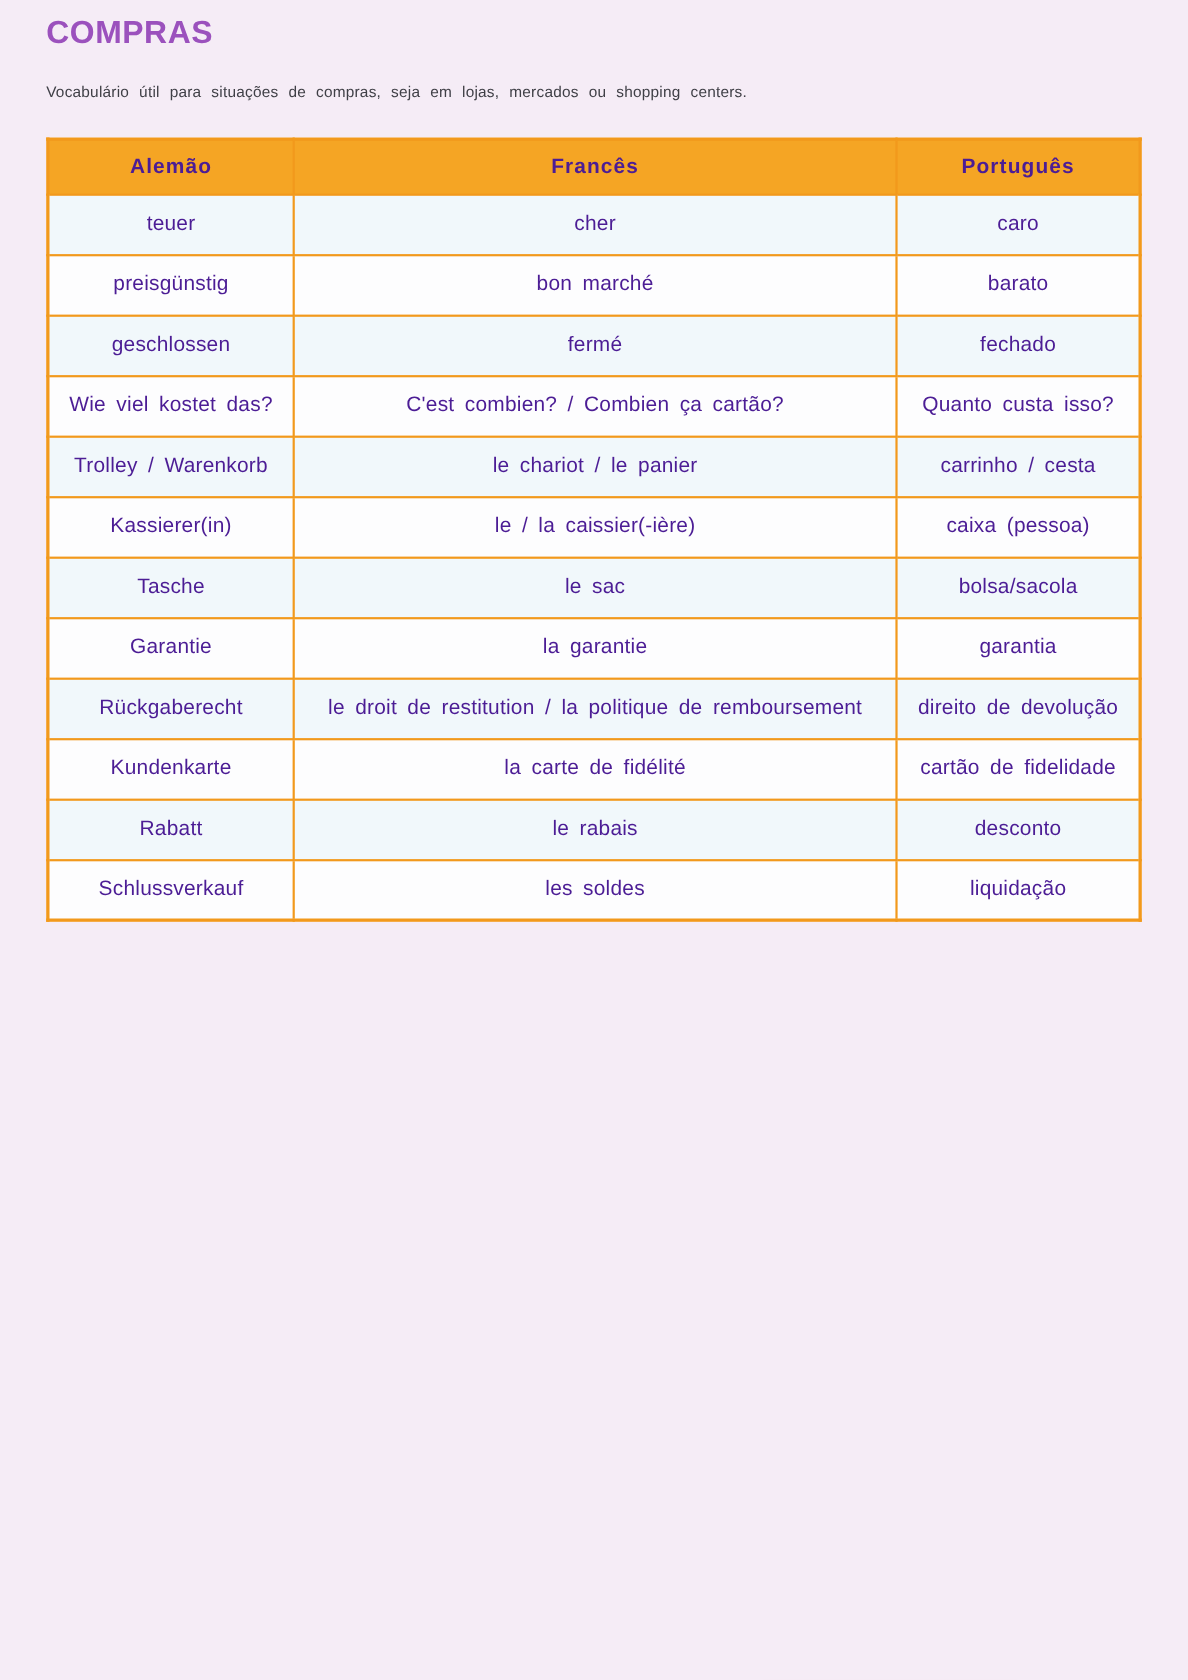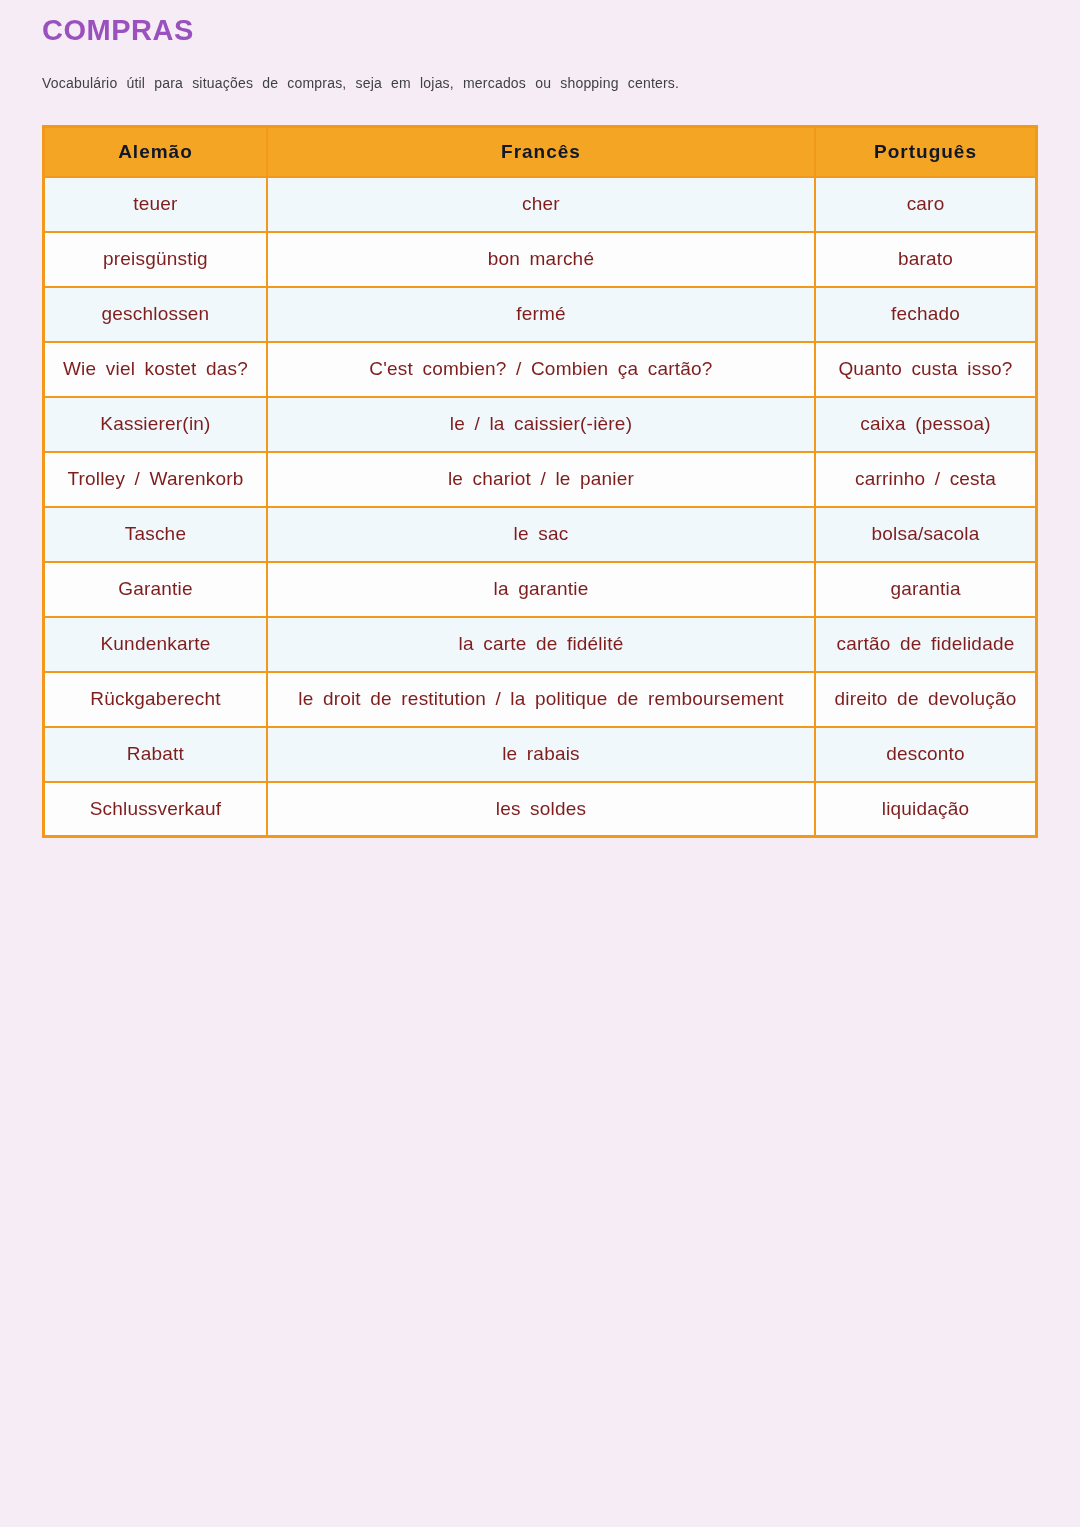--- a/index.html
+++ b/index.html
@@ -38,32 +38,32 @@
   table.vocab-table {
     border-collapse: collapse;
     width: 996px;
     table-layout: fixed;
     background: #fdfdfe;
     border: 3px solid #f2991c;
   }
 
   table.vocab-table th {
     background: #f5a524;
-    color: #0f172a;
+    color: #4c1d95;
     font-size: 19px;
     font-weight: bold;
     letter-spacing: 1px;
     text-align: center;
     height: 50px;
     border: 2px solid #f2991c;
     padding: 6px 10px;
   }
 
   table.vocab-table td {
-    color: #7f1d1d;
+    color: #4c1d95;
     font-size: 19px;
     word-spacing: 4px;
     letter-spacing: 0.2px;
     text-align: center;
     height: 55px;
     border: 2px solid #f2991c;
     padding: 6px 8px;
   }
 
   table.vocab-table col.col-german   { width: 22.5%; }
@@ -110,48 +110,48 @@
           <td>geschlossen</td>
           <td>fermé</td>
           <td>fechado</td>
         </tr>
         <tr>
           <td>Wie viel kostet das?</td>
           <td>C'est combien? / Combien ça cartão?</td>
           <td>Quanto custa isso?</td>
         </tr>
         <tr>
+          <td>Trolley / Warenkorb</td>
+          <td>le chariot / le panier</td>
+          <td>carrinho / cesta</td>
+        </tr>
+        <tr>
           <td>Kassierer(in)</td>
           <td>le / la caissier(-ière)</td>
           <td>caixa (pessoa)</td>
-        </tr>
-        <tr>
-          <td>Trolley / Warenkorb</td>
-          <td>le chariot / le panier</td>
-          <td>carrinho / cesta</td>
         </tr>
         <tr>
           <td>Tasche</td>
           <td>le sac</td>
           <td>bolsa/sacola</td>
         </tr>
         <tr>
           <td>Garantie</td>
           <td>la garantie</td>
           <td>garantia</td>
         </tr>
         <tr>
+          <td>Rückgaberecht</td>
+          <td>le droit de restitution / la politique de remboursement</td>
+          <td>direito de devolução</td>
+        </tr>
+        <tr>
           <td>Kundenkarte</td>
           <td>la carte de fidélité</td>
           <td>cartão de fidelidade</td>
-        </tr>
-        <tr>
-          <td>Rückgaberecht</td>
-          <td>le droit de restitution / la politique de remboursement</td>
-          <td>direito de devolução</td>
         </tr>
         <tr>
           <td>Rabatt</td>
           <td>le rabais</td>
           <td>desconto</td>
         </tr>
         <tr>
           <td>Schlussverkauf</td>
           <td>les soldes</td>
           <td>liquidação</td>

